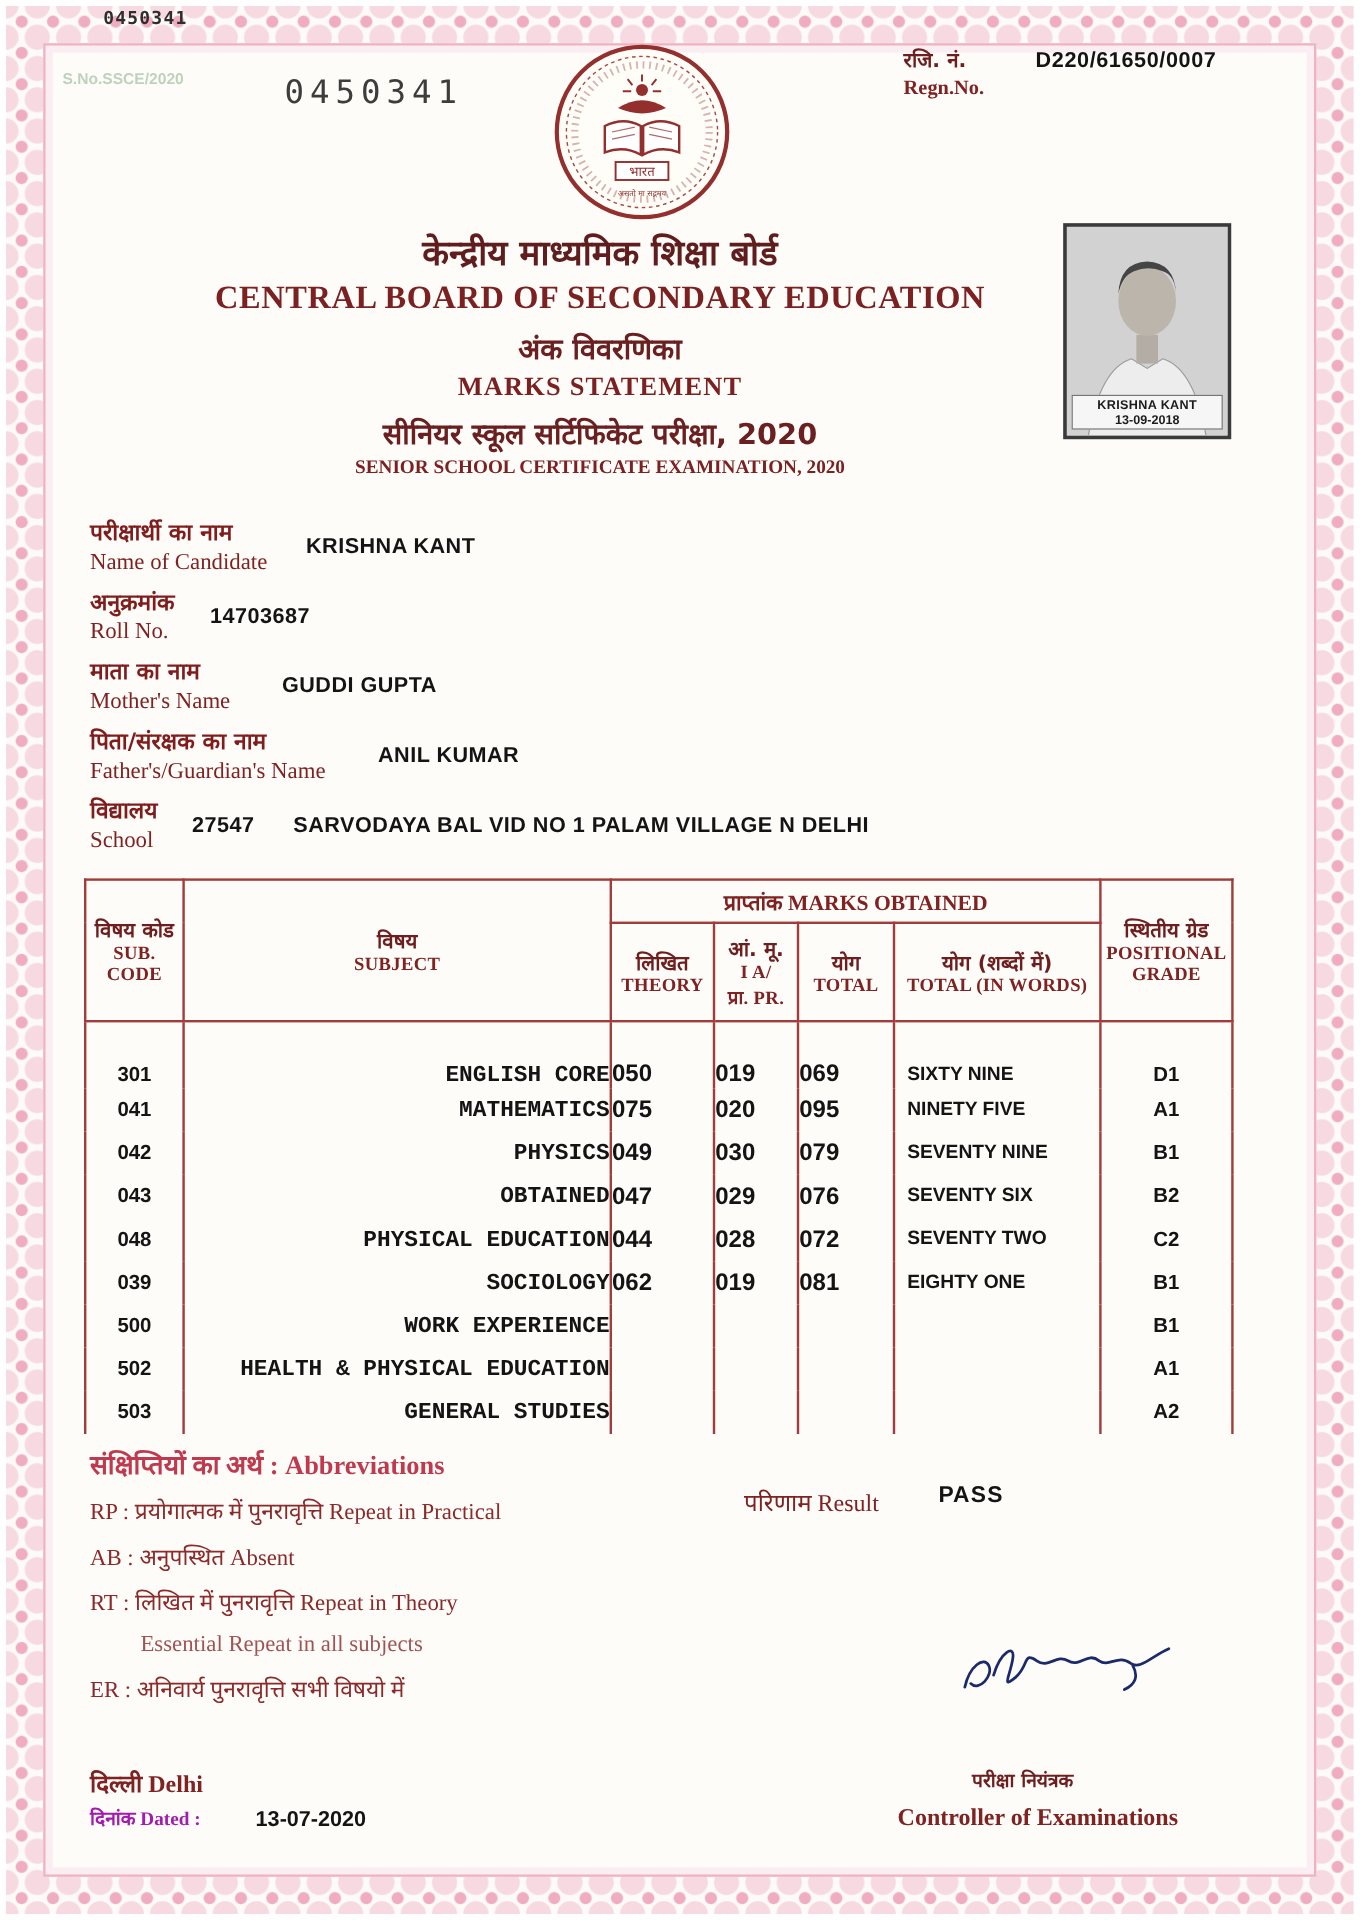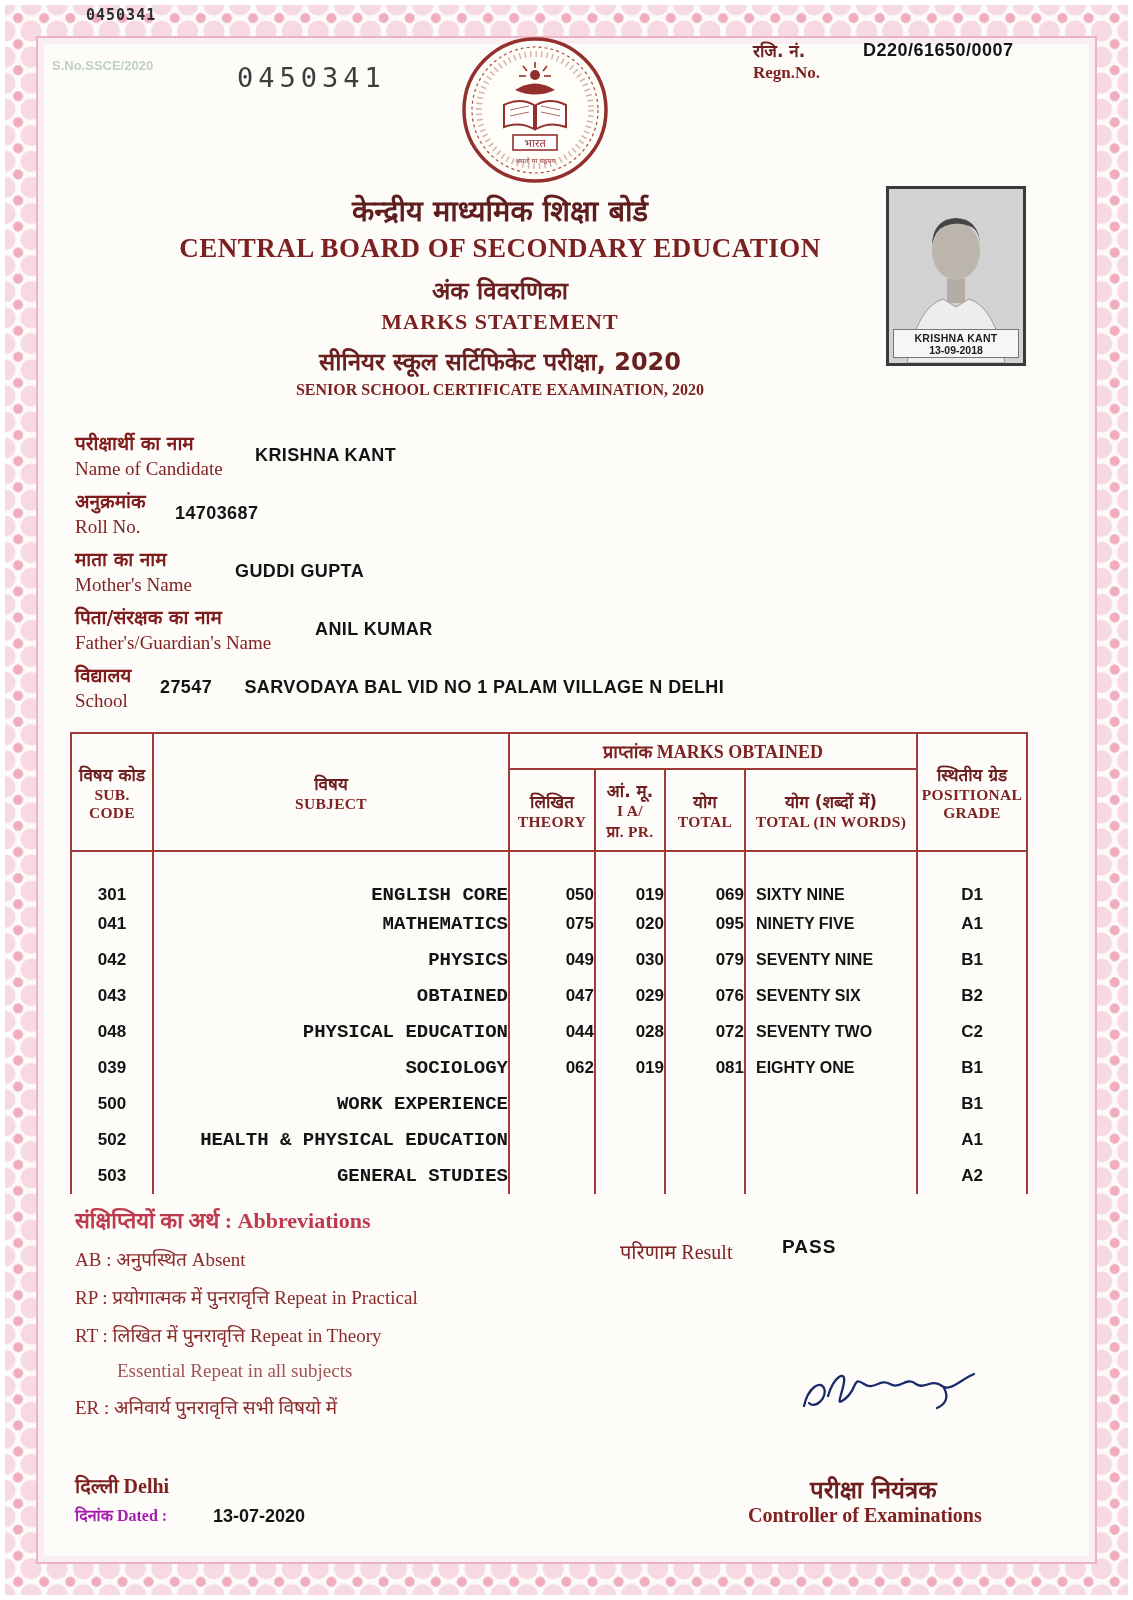--- a/index.html
+++ b/index.html
@@ -61,38 +61,38 @@
   .marks-table tbody td { border-top:0; border-bottom:0; height:36px; vertical-align:middle; color:#141414; }
   .marks-table tbody tr:first-child td { padding-top:32px; }
   .th-hi { font-family:"DejaVu Sans", sans-serif; font-weight:bold; font-size:17px; color:#6d1f1f; }
   .th-en { font-size:15.5px; color:#7e2222; letter-spacing:.3px; }
   .th-group { font-size:18px; color:#7e2222; }
   .row1 th { height:36px; }
   .row2 th { height:82px; }
   .pre { white-space:pre-line; }
   .c-code  { text-align:center; font-family:"Liberation Sans", sans-serif; font-weight:bold; font-size:17px; }
   .c-subj  { text-align:right; padding-left:16px; font-family:Liberation Mono, monospace; font-weight:bold; font-size:19px; }
-  .c-num   { text-align:right; font-family:"Liberation Sans", sans-serif; font-weight:bold; font-size:17px; }
+  .c-num   { text-align:left; font-family:"Liberation Sans", sans-serif; font-weight:bold; font-size:20px; }
   .c-words { text-align:left; padding-left:10px; font-family:"Liberation Sans", sans-serif; font-weight:bold; font-size:16px; }
   .c-grade { text-align:center; font-family:"Liberation Sans", sans-serif; font-weight:bold; font-size:17px; }
 
   .abbr { left:75px; top:1204px; width:560px; }
   .abbr-title { font-weight:bold; font-size:22px; color:#bf3a4e; font-family:"Liberation Serif", serif; }
   .abbr-item { font-size:19px; color:#8a2a2a; margin-top:12px; }
   .abbr-item.cont { margin-left:42px; color:#a05454; }
 
   .result-label { left:620px; top:1238px; font-size:20px; color:#7e2222; }
   .result-value { left:782px; top:1236px; font-family:"Liberation Sans", sans-serif; font-weight:bold; font-size:19px; color:#141414; letter-spacing:1px; }
 
   .signature { left:792px; top:1356px; width:200px; height:64px; }
 
   .footer-place { left:75px; top:1472px; font-weight:bold; font-size:20px; color:#7e2222; }
   .footer-dated { left:75px; top:1504px; font-weight:bold; font-size:16px; color:#a21caf; }
   .footer-date-value { left:213px; top:1506px; font-family:"Liberation Sans", sans-serif; font-weight:bold; font-size:18px; color:#141414; }
-  .controller-hi { left:810px; top:1472px; font-family:"DejaVu Sans", sans-serif; font-weight:bold; font-size:24px; color:#6d1f1f; }
+  .controller-hi { left:810px; top:1472px; font-family:"DejaVu Sans", sans-serif; font-weight:bold; font-size:16px; color:#6d1f1f; }
   .controller-en { left:748px; top:1504px; font-weight:bold; font-size:20px; color:#7e2222; }
 </style>
 </head>
 <body>
 
 <div class="page">
   <div class="lace"></div>
   <div class="inner"></div>
 
   <div class="abs serial-top">0450341</div>
@@ -323,22 +323,22 @@
       <td class="c-num"></td>
       <td class="c-num"></td>
       <td class="c-words"></td>
       <td class="c-grade">A2</td>
     </tr>
   </tbody>
   </table>
 
   <div class="abs abbr">
     <div class="abbr-title">संक्षिप्तियों का अर्थ : Abbreviations</div>
+    <div class="abbr-item">RP : प्रयोगात्मक में पुनरावृत्ति Repeat in Practical</div>
     <div class="abbr-item">AB : अनुपस्थित Absent</div>
-    <div class="abbr-item">RP : प्रयोगात्मक में पुनरावृत्ति Repeat in Practical</div>
     <div class="abbr-item">RT : लिखित में पुनरावृत्ति Repeat in Theory</div>
     <div class="abbr-item cont">Essential Repeat in all subjects</div>
     <div class="abbr-item">ER : अनिवार्य पुनरावृत्ति सभी विषयो में</div>
   </div>
 
   <div class="abs result-label">परिणाम Result</div>
   <div class="abs result-value">PASS</div>
 
   <div class="abs signature">
     <svg viewBox="0 0 200 64" width="200" height="64">

